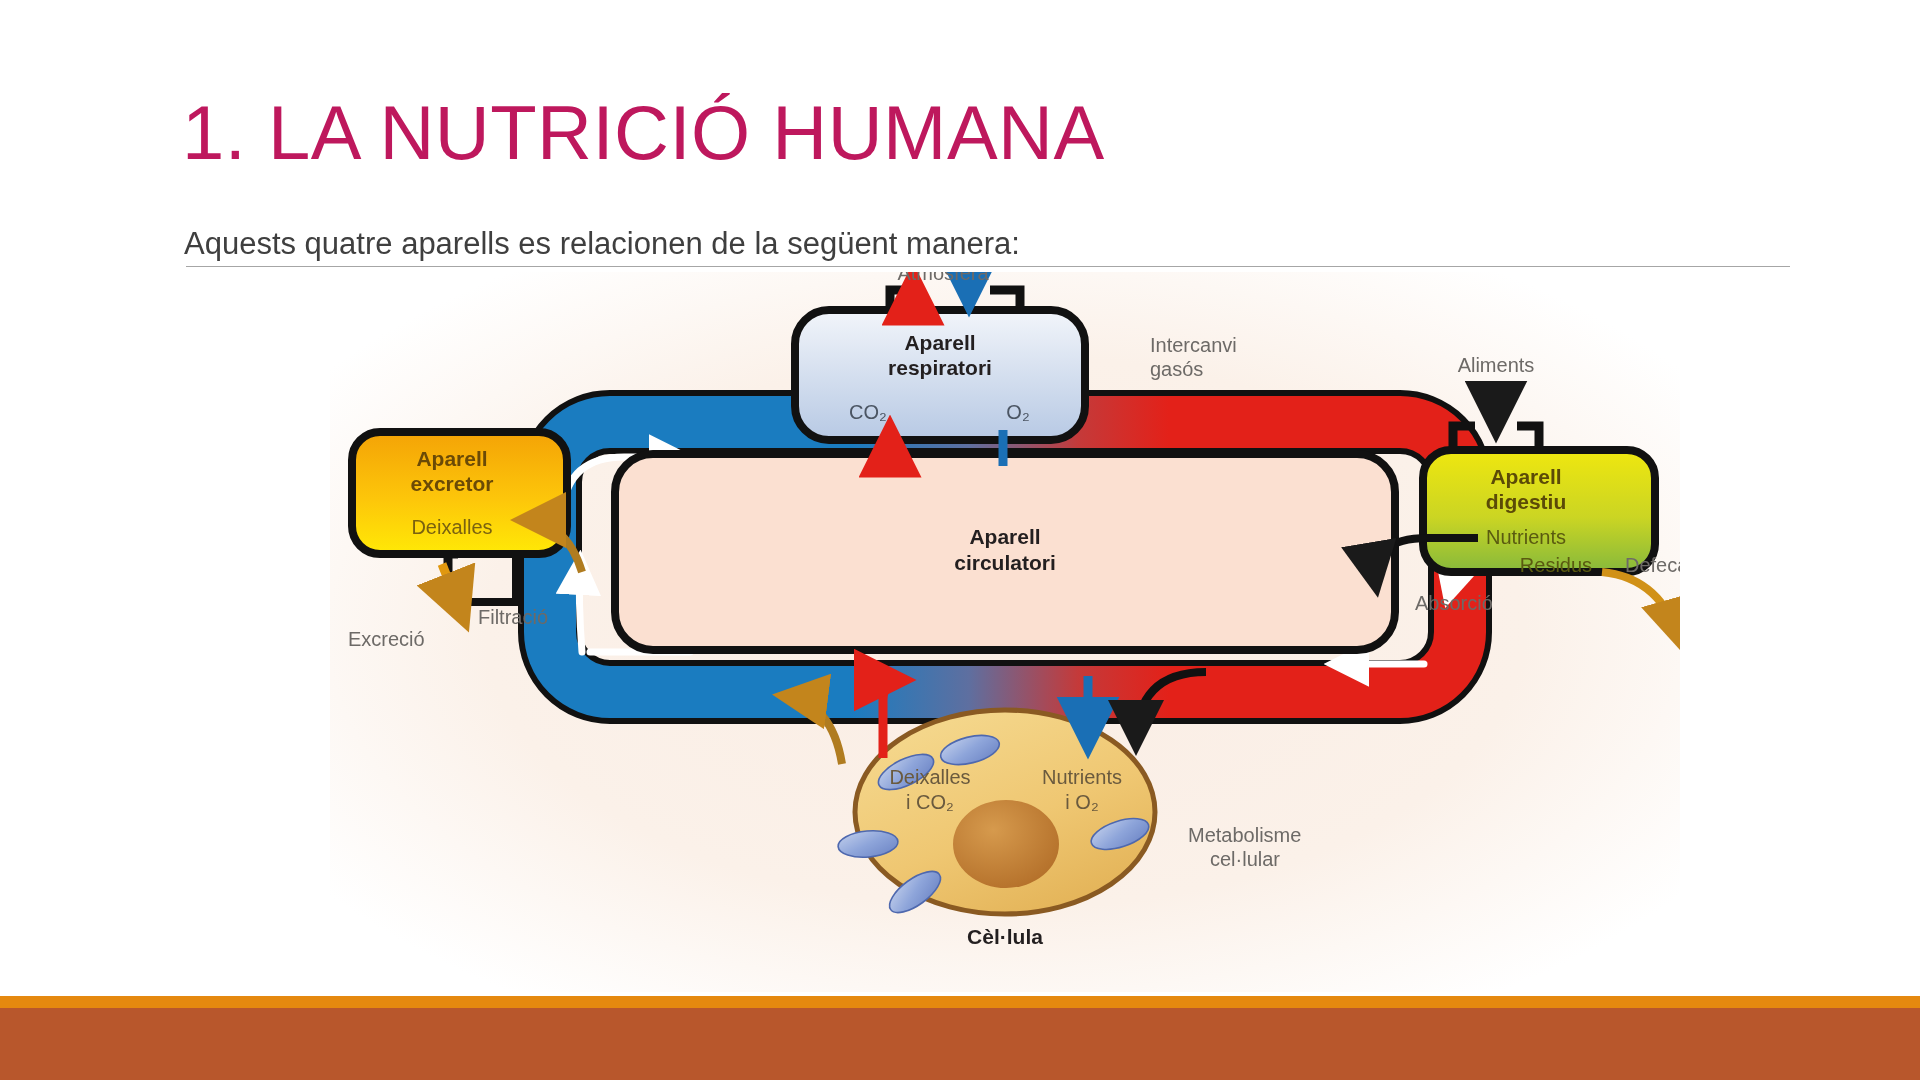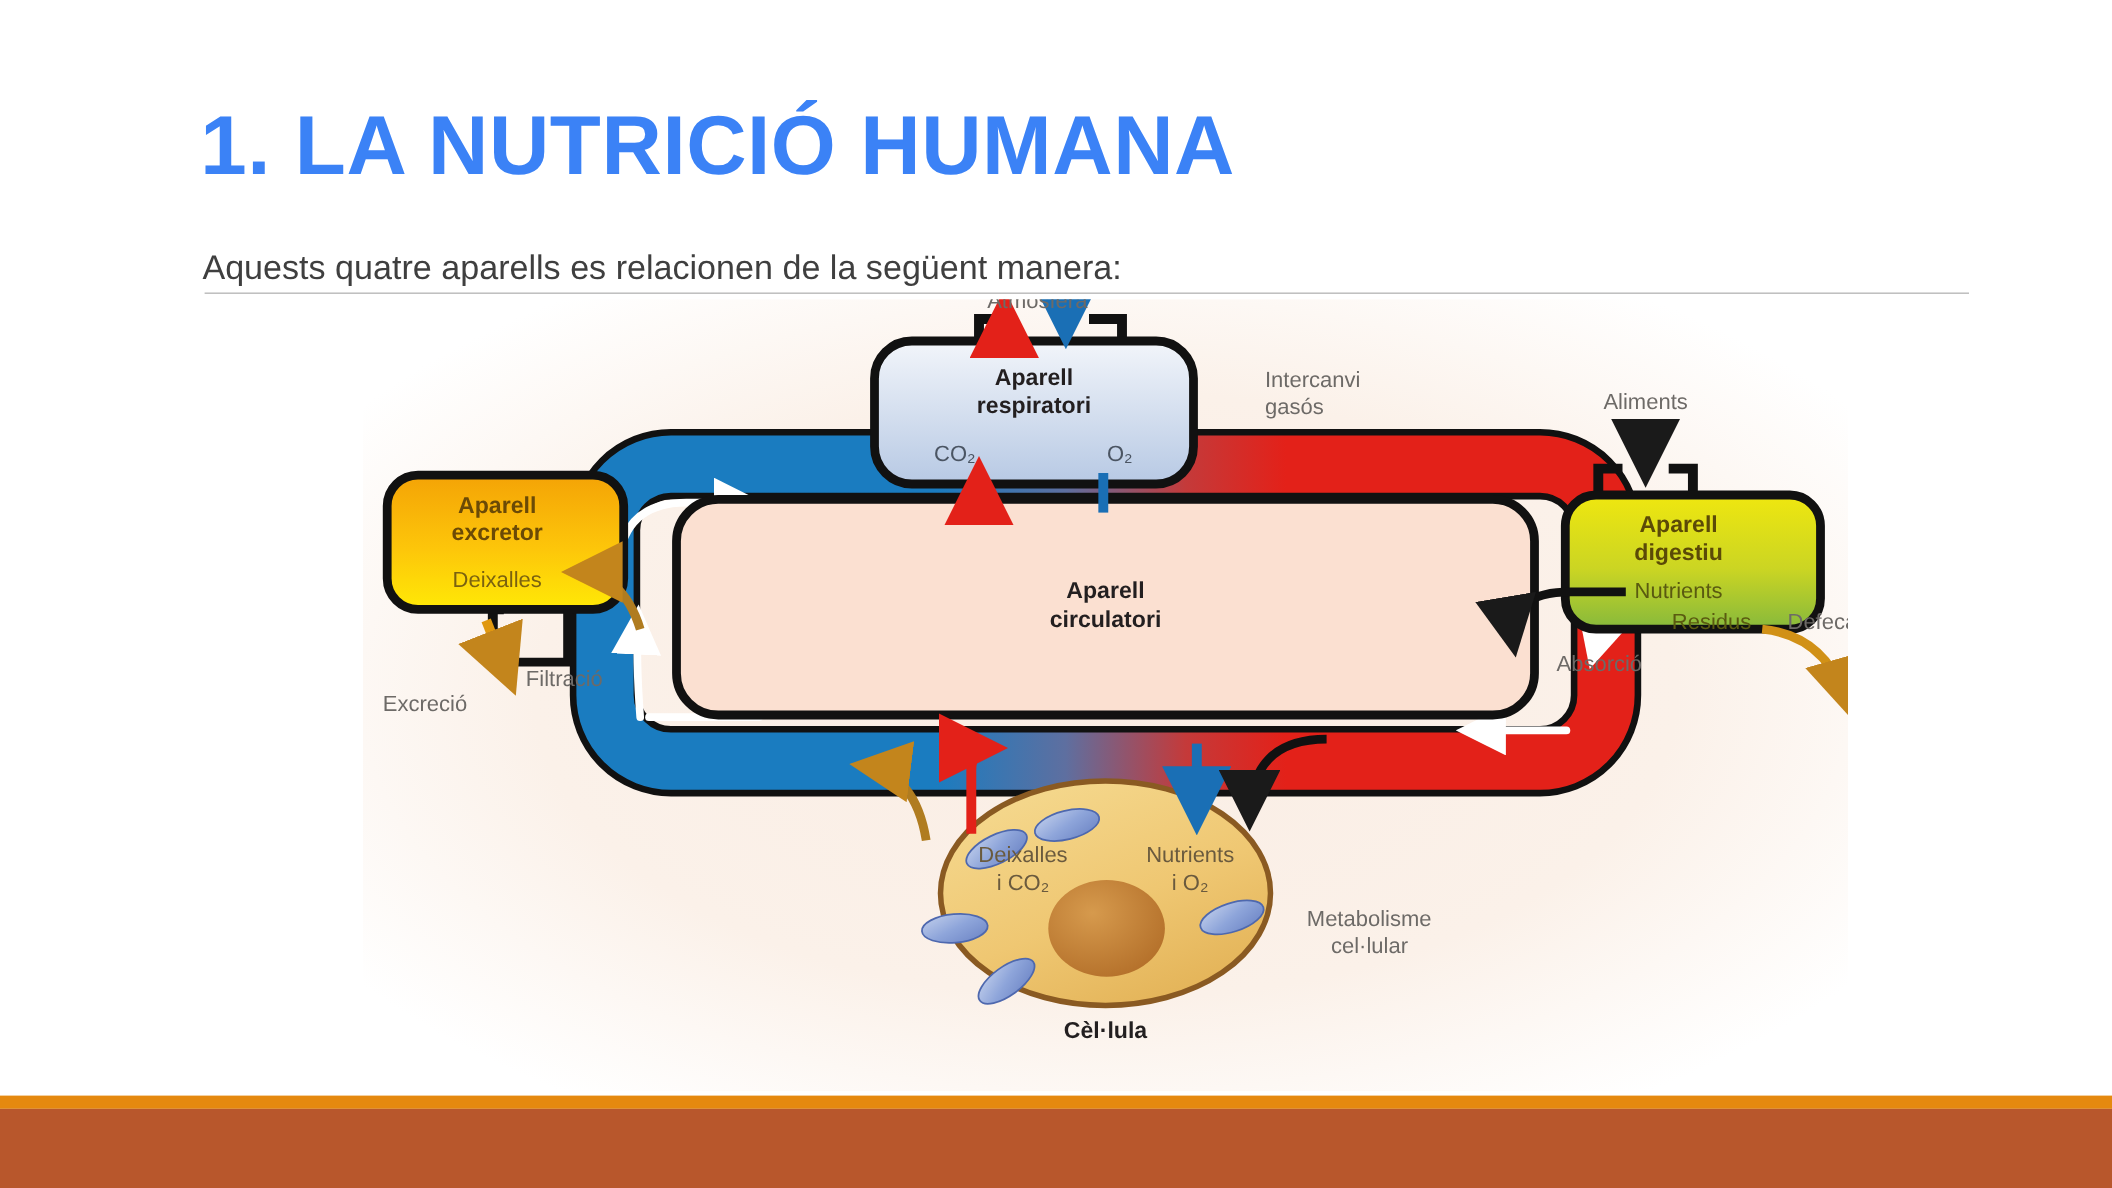--- a/index.html
+++ b/index.html
@@ -14,23 +14,23 @@
     overflow: hidden;
     font-family: "Liberation Sans", sans-serif;
   }
 
   
   #slide-title {
     position: absolute;
     left: 182px;
     top: 95px;
     font-size: 76px;
-    font-weight: 700;
+    font-weight: 400;
     letter-spacing: 0.5px;
-    color: #3b82f6;
+    color: #be185d;
     white-space: nowrap;
     line-height: 1;
   }
   #slide-subtitle {
     position: absolute;
     left: 184px;
     top: 228px;
     font-size: 31px;
     font-weight: 400;
     color: #3f3f3f;

